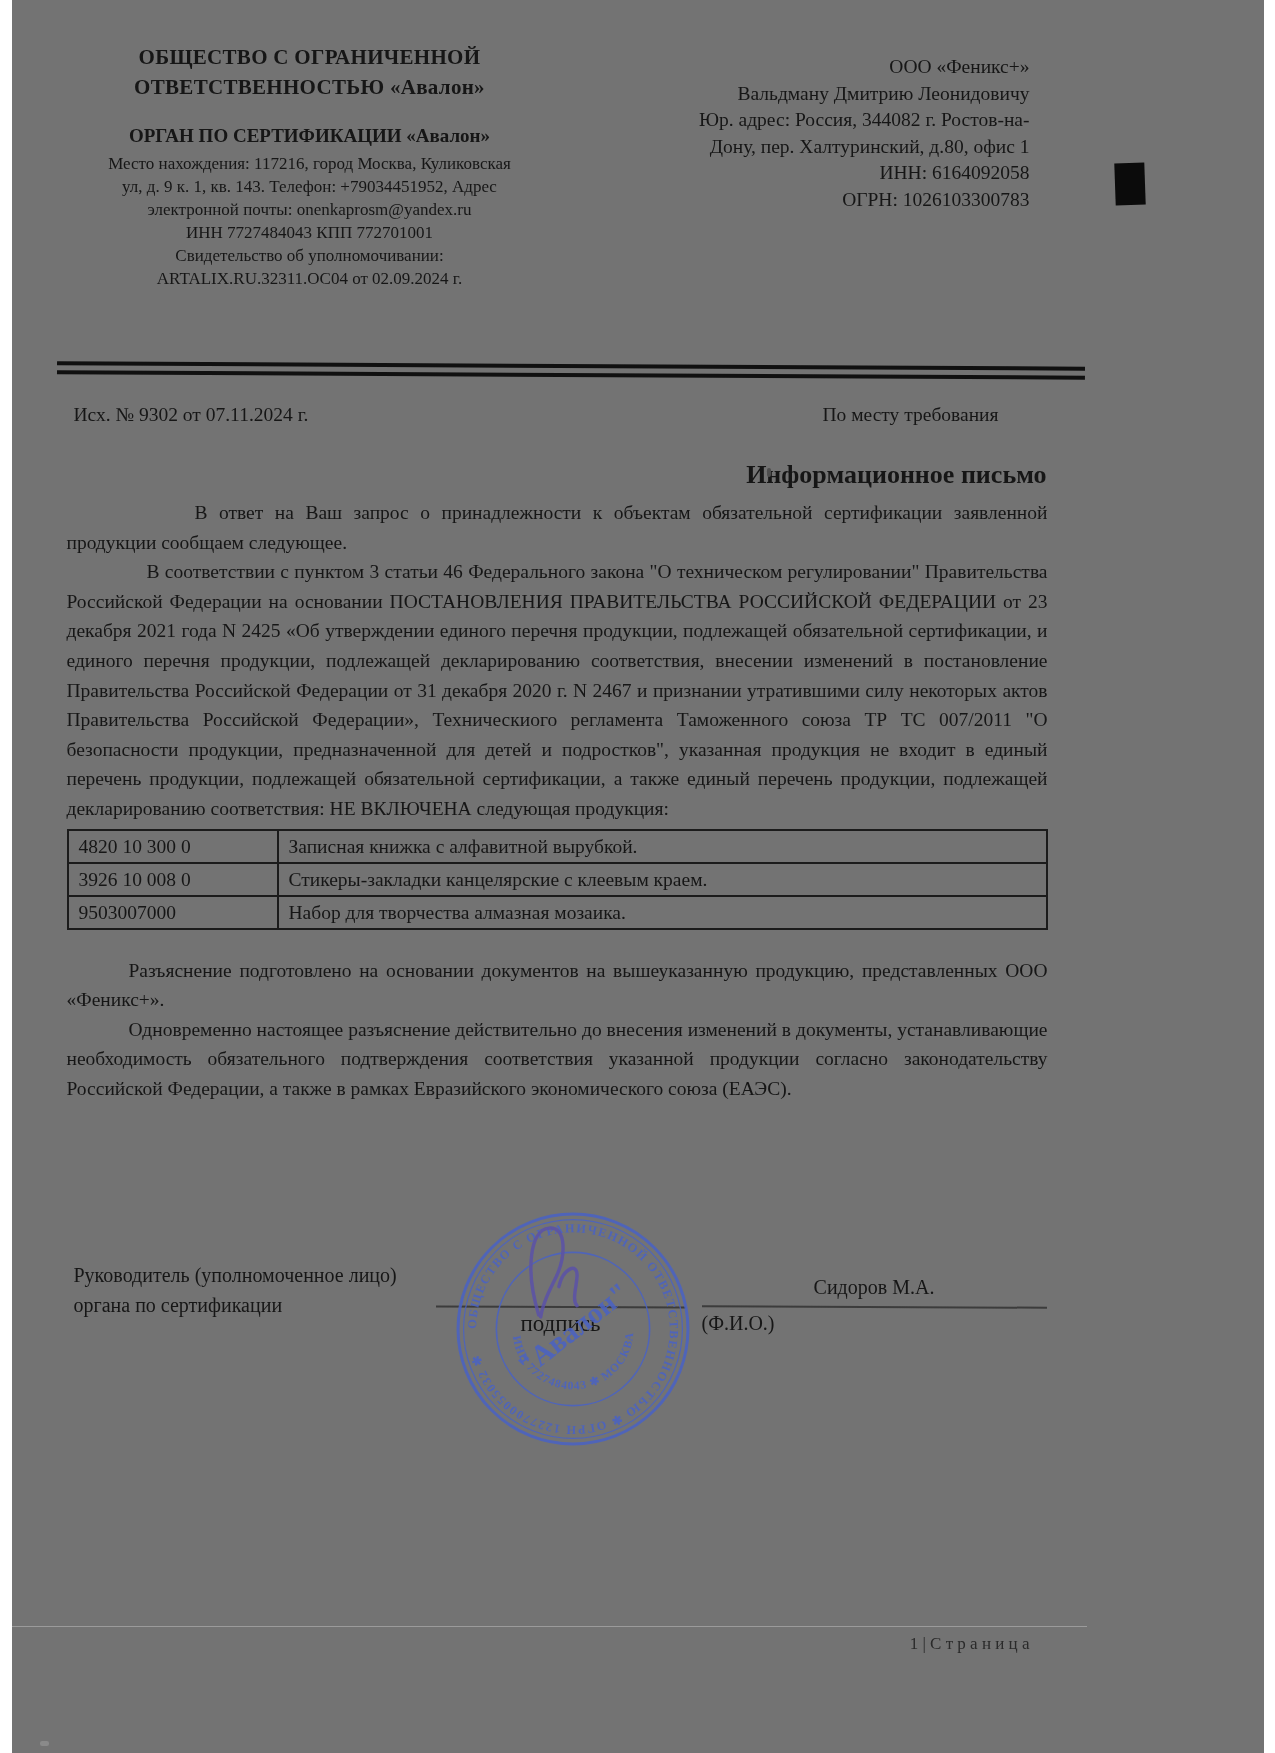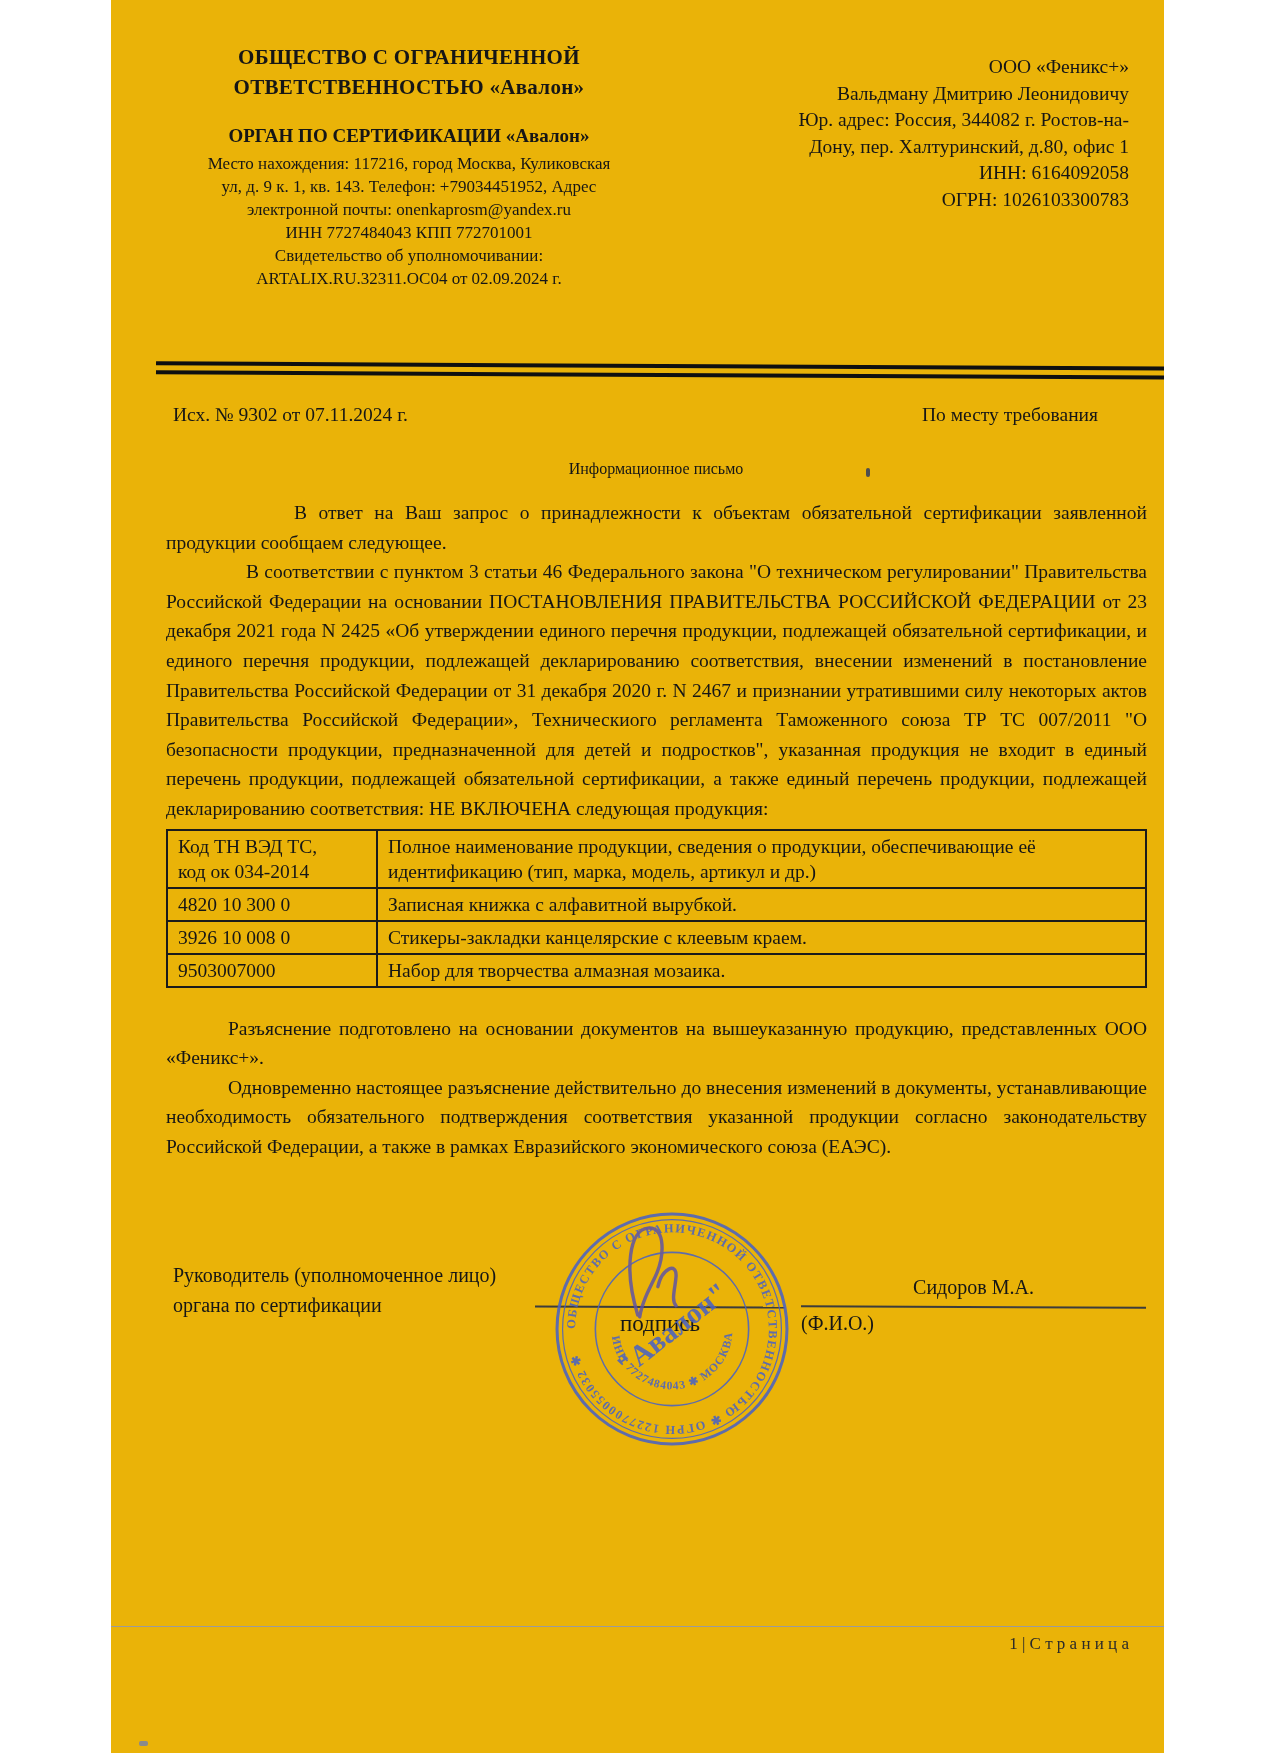--- a/index.html
+++ b/index.html
@@ -1,35 +1,35 @@
 <!DOCTYPE html>
 <html lang="ru"><head>
 <meta charset="utf-8">
 <style>
   html,body{margin:0;padding:0;background:#ffffff;}
   .page{
-    position:relative;width:1053px;height:1753px;margin:0 auto;
-    background:#eab308;color:#161616;overflow:hidden;
+    position:relative;width:1252px;height:1753px;margin:0 auto;
+    background:#737373;color:#161616;overflow:hidden;
     font-family:"Liberation Serif", serif;
   }
   
   .header-left{position:absolute;left:68px;top:42px;width:460px;text-align:center;}
   .org-name{font-size:21px;font-weight:bold;line-height:30px;letter-spacing:.3px;}
   .cert-body-name{font-size:19px;font-weight:bold;margin-top:20px;line-height:28px;}
   .org-details{font-size:17px;line-height:23px;margin-top:2px;}
   .header-right{position:absolute;left:598px;top:54px;width:420px;text-align:right;
     font-size:19.5px;line-height:26.5px;}
   
   .divider{position:absolute;left:45px;top:364px;width:1028px;height:5px;
     border-top:4px solid #101010;border-bottom:4px solid #101010;transform:rotate(.3deg);}
   
   .meta-row{position:absolute;left:62px;top:404px;width:925px;display:flex;
     justify-content:space-between;font-size:19.5px;}
-  .letter-title{position:absolute;left:55px;top:460px;width:980px;text-align:center;
-    font-size:16px;font-weight:normal;}
+  .letter-title{position:absolute;left:55px;top:460px;width:980px;text-align:right;
+    font-size:26px;font-weight:bold;}
   
   .body-text{position:absolute;left:55px;top:498px;width:981px;font-size:19.5px;
     line-height:29.6px;text-align:justify;}
   .body-text p{margin:0;}
   .ind-lg{text-indent:128px;}
   .ind-md{text-indent:80px;}
   .ind-sm{text-indent:62px;}
   .p-after-table{margin-top:26px !important;}
   
   table.products{border-collapse:collapse;width:100%;margin-top:5px;
@@ -96,25 +96,20 @@
 
   <div class="letter-title">Информационное письмо</div>
 
   <div class="body-text">
     <p class="ind-lg">В ответ на Ваш запрос о принадлежности к объектам обязательной сертификации заявленной продукции сообщаем следующее.</p>
     <p class="ind-md">В соответствии с пунктом 3 статьи 46 Федерального закона "О техническом регулировании" Правительства Российской Федерации на основании ПОСТАНОВЛЕНИЯ ПРАВИТЕЛЬСТВА РОССИЙСКОЙ ФЕДЕРАЦИИ от 23 декабря 2021 года N 2425 «Об утверждении единого перечня продукции, подлежащей обязательной сертификации, и единого перечня продукции, подлежащей декларированию соответствия, внесении изменений в постановление Правительства Российской Федерации от 31 декабря 2020 г. N 2467 и признании утратившими силу некоторых актов Правительства Российской Федерации», Техническиого регламента Таможенного союза ТР ТС 007/2011 "О безопасности продукции, предназначенной для детей и подростков", указанная продукция не входит в единый перечень продукции, подлежащей обязательной сертификации, а также единый перечень продукции, подлежащей декларированию соответствия: НЕ ВКЛЮЧЕНА следующая продукция:</p>
 
     <table class="products">
       <tbody>
         <tr>
-          <td class="code-col">Код ТН ВЭД ТС,
-код ок 034-2014</td>
-          <td>Полное наименование продукции, сведения о продукции, обеспечивающие её идентификацию (тип, марка, модель, артикул и др.)</td>
-        </tr>
-        <tr>
           <td class="code-col">4820 10 300 0</td>
           <td>Записная книжка с алфавитной вырубкой.</td>
         </tr>
         <tr>
           <td class="code-col">3926 10 008 0</td>
           <td>Стикеры-закладки канцелярские с клеевым краем.</td>
         </tr>
         <tr>
           <td class="code-col">9503007000</td>
           <td>Набор для творчества алмазная мозаика.</td>

